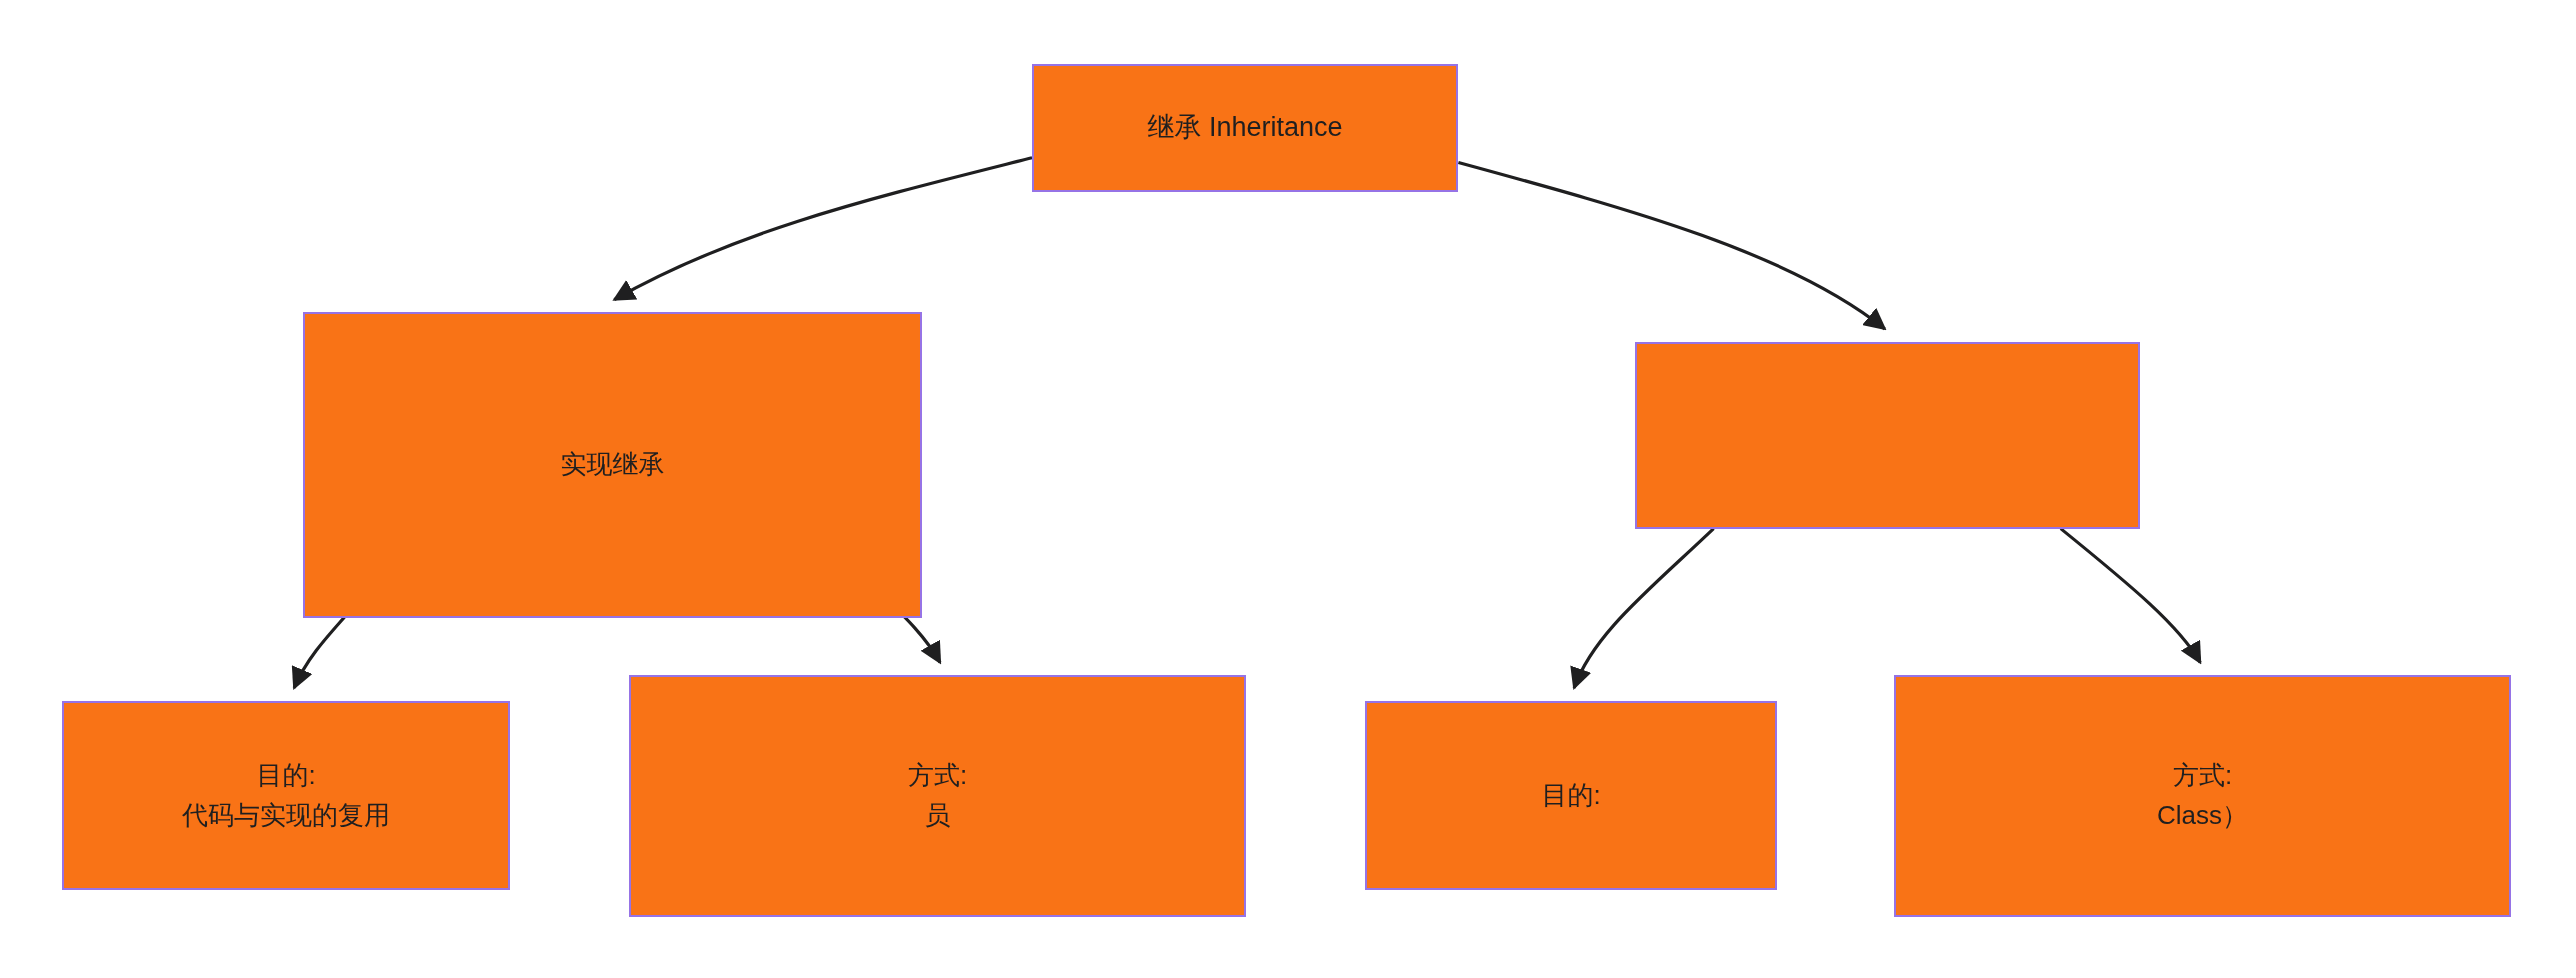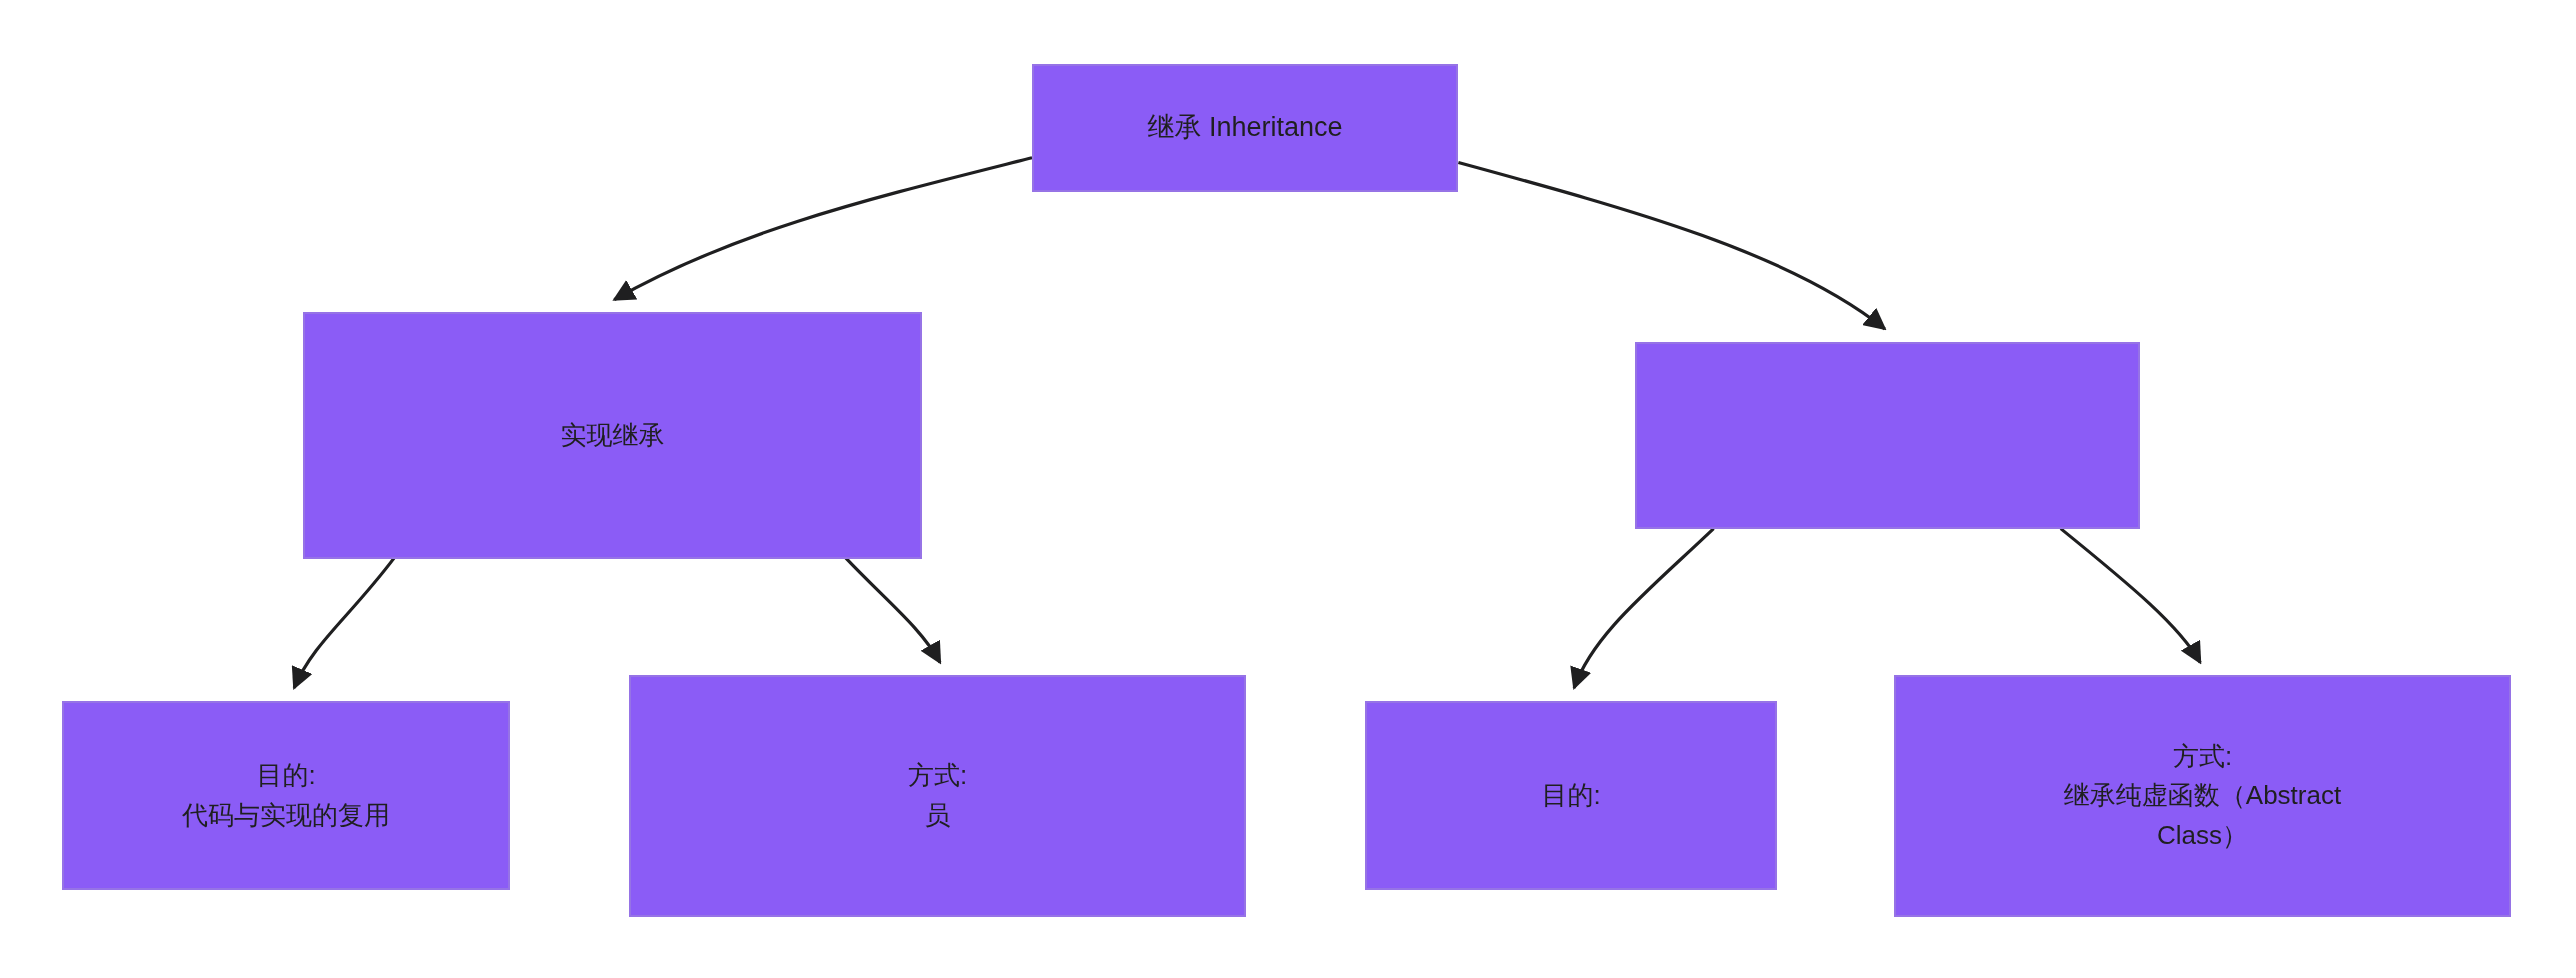--- a/index.html
+++ b/index.html
@@ -1,29 +1,29 @@
 <!DOCTYPE html>
 <html style="font-size:12.7px"><head>
 <meta charset="utf-8">
 <style>
   html,body{margin:0;padding:0;background:#ffffff;}
   body{width:2576px;height:978px;font-family:"Liberation Sans","DejaVu Sans",sans-serif;}
   #canvas{position:relative;width:2576px;height:978px;overflow:hidden;background:#ffffff;}
   #edges{position:absolute;left:0;top:0;width:2576px;height:978px;}
   .node{position:absolute;box-sizing:border-box;
-        background:#8b5cf6;border:2.4px solid #9673E6;
+        background:#f97316;border:2.4px solid #9673E6;
         display:flex;align-items:center;justify-content:center;
         text-align:center;color:#1f1f20;}
   .node .lines{display:block;width:100%;padding:0 11px;box-sizing:border-box;}
   .node .ln{display:block;line-height:1.52;white-space:pre;}
   .f-root{font-size:27px;}
   .f-mid{font-size:26px;}
   .f-leaf{font-size:26px;}
   #n-root{left:1032px;top:64px;width:426px;height:128px;}
-  #n-impl{left:303px;top:312px;width:619px;height:247px;}
+  #n-impl{left:303px;top:312px;width:619px;height:306px;}
   #n-iface{left:1635px;top:342px;width:505px;height:187px;}
   #n-impl-purpose{left:62px;top:701px;width:448px;height:189px;}
   #n-impl-way{left:629px;top:675px;width:617px;height:242px;}
   #n-iface-purpose{left:1365px;top:701px;width:412px;height:189px;}
   #n-iface-way{left:1894px;top:675px;width:617px;height:242px;}
 </style>
 </head>
 <body>
 
 <div id="canvas">
@@ -81,19 +81,18 @@
 
   <div class="node f-leaf" id="n-iface-purpose">
     <span class="lines">
       <span class="ln">目的:</span>
     </span>
   </div>
 
   <div class="node f-leaf" id="n-iface-way">
     <span class="lines">
       <span class="ln">方式:</span>
-      <span class="ln">继承纯虚函数（Abstract</span>
       <span class="ln">Class）</span>
     </span>
   </div>
 
 </div>
 
 
 </body></html>

